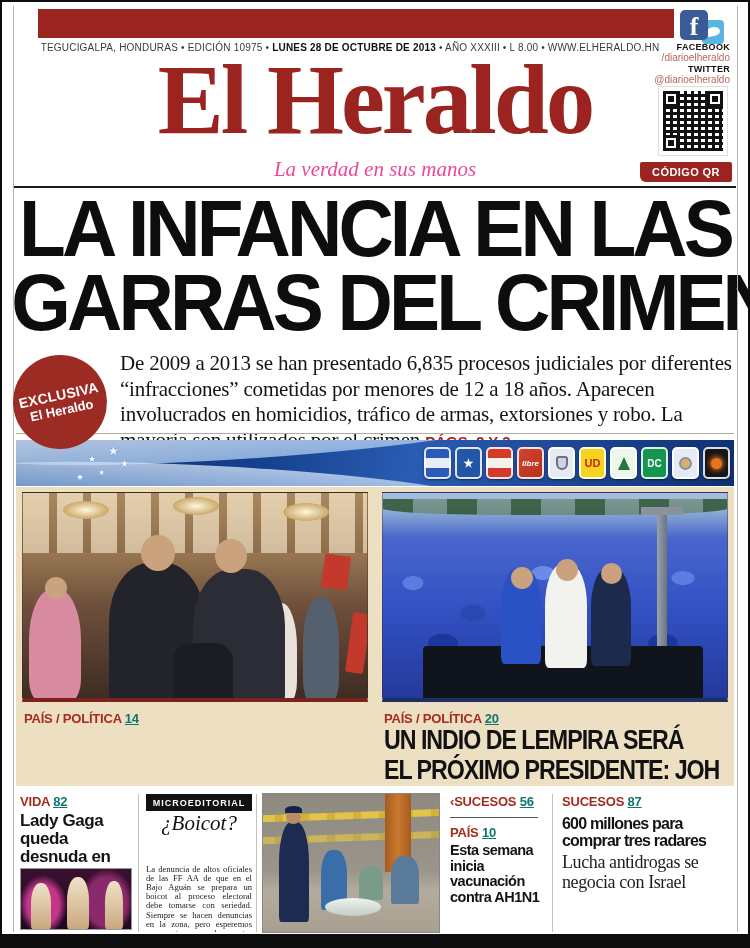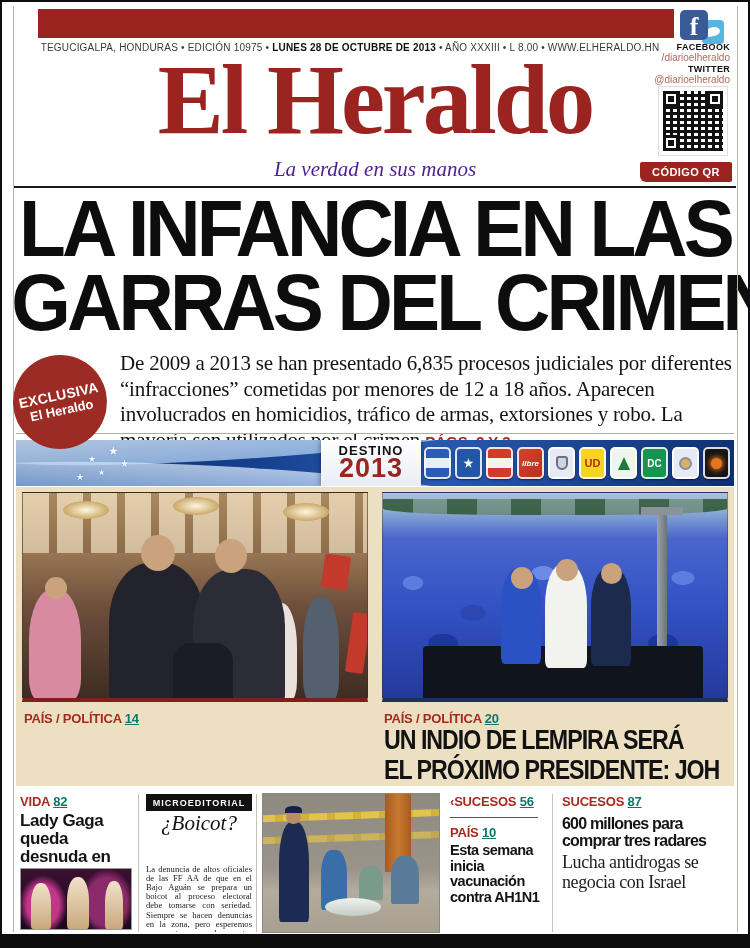--- a/index.html
+++ b/index.html
@@ -20,21 +20,21 @@
   .tw-sq { position:absolute; left:22px; top:12px; width:22px; height:24px; background:#57b6e0; border-radius:4px; }
   .tw-bird { position:absolute; left:5px; top:7px; width:13px; height:9px; background:#fff; border-radius:60% 70% 60% 20%; transform:rotate(-12deg); }
   .dateline { position:absolute; left:0; top:42px; width:700px; text-align:center; font-size:10px; color:#3a3a3a; letter-spacing:.2px; }
   .dateline b { color:#111; }
   .social-text { position:absolute; right:20px; top:42px; text-align:right; line-height:1.15; z-index:5; }
   .social-label { font-size:9px; font-weight:bold; color:#111; letter-spacing:.3px; }
   .social-handle { font-size:10px; color:#b5675c; }
   .masthead { position:absolute; left:0; top:48px; width:750px; text-align:center;
               font-family:"Liberation Serif", serif; font-weight:bold; font-size:99px; letter-spacing:-3px; color:#9b2420; line-height:1.05; }
   .tagline { position:absolute; left:0; top:157px; width:750px; text-align:center;
-             font-family:"Liberation Serif", serif; font-style:italic; font-size:21px; color:#4c1d95; }
+             font-family:"Liberation Serif", serif; font-style:italic; font-size:21px; color:#ec4899; }
   .head-rule { position:absolute; left:14px; right:14px; top:186px; height:2px; background:#1a1a1a; }
   .qr-box { position:absolute; right:22px; top:86px; width:70px; height:70px; background:#fff; border:1px solid #ddd; padding:4px; z-index:6; }
   .qr-pat { width:100%; height:100%; position:relative;
     background:
       repeating-linear-gradient(0deg,#111 0 3px, transparent 3px 6px),
       repeating-linear-gradient(90deg,#111 0 3px, #fff 3px 7px); }
   .qr-eye { position:absolute; width:16px; height:16px; background:#fff; border:3px solid #111; }
   .qr-eye::after { content:""; position:absolute; left:2px; top:2px; width:6px; height:6px; background:#111; }
   .qr-btn { position:absolute; right:18px; top:162px; width:92px; height:20px; background:#9b2420; color:#fff;
             font-weight:bold; font-size:11px; text-align:center; line-height:20px; letter-spacing:.4px; z-index:6; border-radius:2px 2px 2px 6px; }
@@ -186,24 +186,20 @@
   <div class="deck-rule"></div>
 
   <div class="destino">
     <div class="swoosh1"></div>
     <div class="swoosh2"></div>
     <span class="star" style="left:92px;top:4px;font-size:12px">★</span>
     <span class="star" style="left:72px;top:14px;font-size:9px">★</span>
     <span class="star" style="left:104px;top:18px;font-size:10px">★</span>
     <span class="star" style="left:82px;top:28px;font-size:8px">★</span>
     <span class="star" style="left:60px;top:32px;font-size:9px">★</span>
-    <div class="destino-panel">
-      <span class="destino-k">DESTINO</span>
-      <span class="destino-y">2013</span>
-    </div>
     <div class="flags">
       <div class="flag f-hn"></div>
       <div class="flag f-pn">★</div>
       <div class="flag f-pl"></div>
       <div class="flag f-libre">libre</div>
       <div class="flag f-pinu">
           <i></i>
         </div>
       <div class="flag f-ud">UD</div>
       <div class="flag f-tree">

